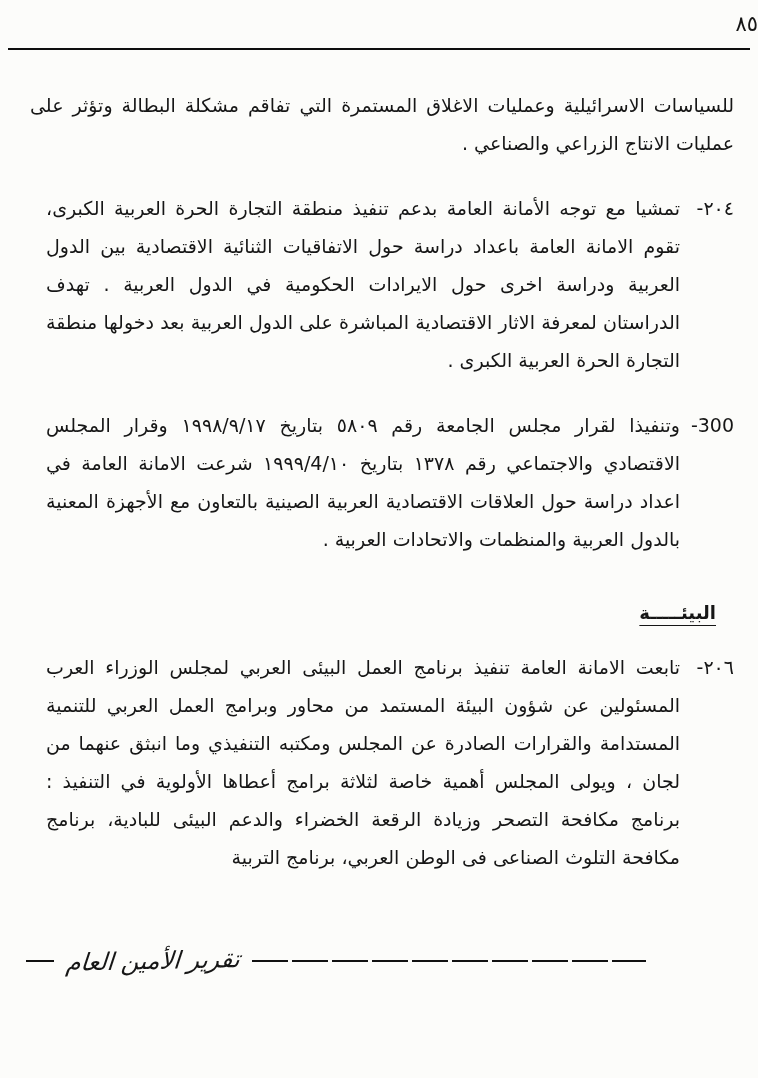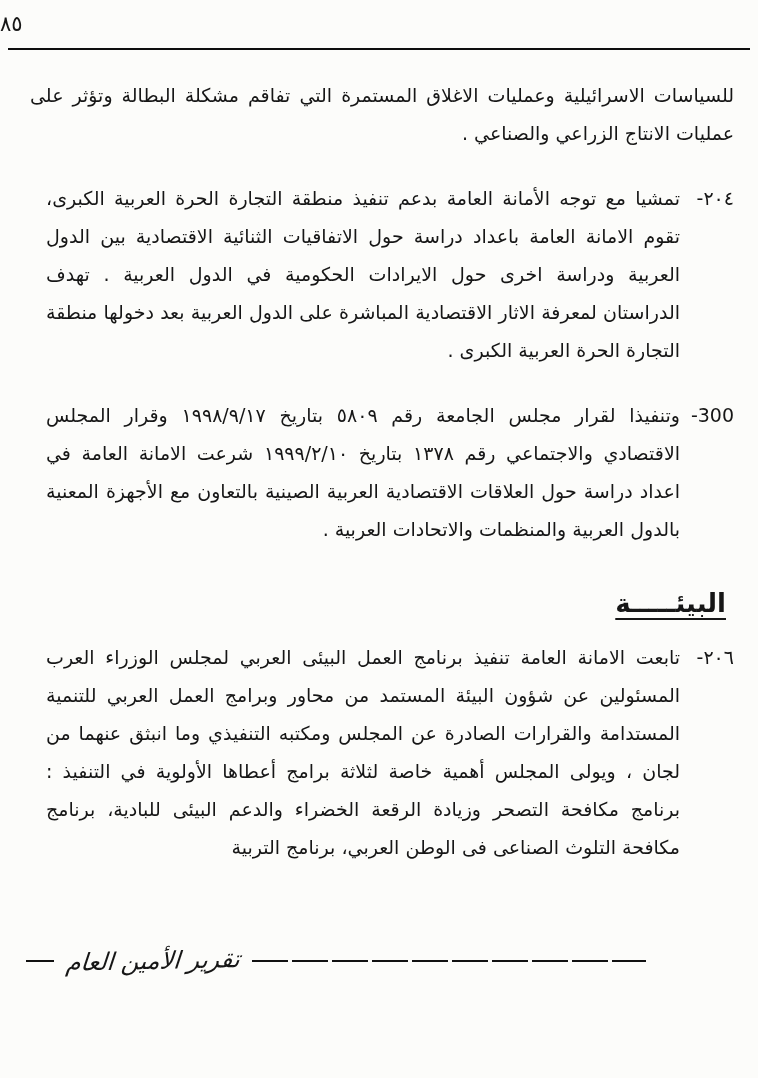--- a/index.html
+++ b/index.html
@@ -13,53 +13,53 @@
     color: #161616;
   }
   .page {
     position: relative;
     width: 758px;
     height: 1078px;
     background: #fcfcfa;
   }
   .page-number {
     padding-top: 12px;
-    text-align: left;
+    text-align: right;
     font-size: 21px;
     letter-spacing: 1px;
   }
   .top-rule {
     border: none;
     border-top: 2px solid #0e0e0e;
     margin: 12px 8px 0 8px;
   }
   .content {
     direction: rtl;
     text-align: justify;
-    padding: 26px 24px 0 30px;
+    padding: 36px 24px 0 30px;
     font-size: 19px;
     line-height: 38px;
   }
   .para {
     margin: 0 0 27px 0;
   }
   .para.item {
     padding-right: 54px;
     text-indent: -54px;
     margin-left: 16px;
   }
   .para.item .num {
     display: inline-block;
     width: 54px;
     text-indent: 0;
     white-space: nowrap;
   }
   .section-heading {
-    margin: 36px 8px 16px 0;
-    font-size: 26px;
+    margin: 36px 18px 16px 0;
+    font-size: 18px;
     font-weight: bold;
     line-height: 38px;
   }
   .section-heading .heading-text {
     text-decoration: underline;
     text-underline-offset: 6px;
   }
   .footer {
     position: absolute;
     top: 938px;
@@ -101,21 +101,21 @@
   <div class="page-number">٨٥</div>
 
   <hr class="top-rule">
 
   <div class="content">
 
     <p class="para intro">للسياسات الاسرائيلية وعمليات الاغلاق المستمرة  التي تفاقم مشكلة البطالة وتؤثر على عمليات الانتاج الزراعي والصناعي .</p>
 
     <p class="para item"><span class="num">٢٠٤-</span><span>تمشيا مع توجه الأمانة العامة بدعم تنفيذ منطقة التجارة الحرة العربية الكبرى، تقوم الامانة العامة باعداد دراسة حول الاتفاقيات الثنائية الاقتصادية بين الدول العربية ودراسة اخرى حول الايرادات الحكومية في الدول العربية . تهدف الدراستان لمعرفة الاثار الاقتصادية المباشرة على الدول العربية بعد دخولها منطقة التجارة الحرة العربية الكبرى .</span></p>
 
-    <p class="para item"><span class="num">300-</span><span>وتنفيذا لقرار مجلس الجامعة رقم ٥٨٠٩ بتاريخ ١٩٩٨/٩/١٧ وقرار المجلس الاقتصادي والاجتماعي رقم ١٣٧٨ بتاريخ ١٩٩٩/٢/١٠ شرعت الامانة العامة في اعداد دراسة حول العلاقات الاقتصادية العربية الصينية بالتعاون مع الأجهزة المعنية بالدول العربية والمنظمات والاتحادات العربية .</span></p>
+    <p class="para item"><span class="num">300-</span><span>وتنفيذا لقرار مجلس الجامعة رقم ٥٨٠٩ بتاريخ ١٩٩٨/٩/١٧ وقرار المجلس الاقتصادي والاجتماعي رقم ١٣٧٨ بتاريخ ١٩٩٩/4/١٠ شرعت الامانة العامة في اعداد دراسة حول العلاقات الاقتصادية العربية الصينية بالتعاون مع الأجهزة المعنية بالدول العربية والمنظمات والاتحادات العربية .</span></p>
 
     <h2 class="section-heading"><span class="heading-text">البيئـــــة</span></h2>
 
     <p class="para item"><span class="num">٢٠٦-</span><span>تابعت الامانة العامة تنفيذ برنامج العمل البيئى العربي لمجلس الوزراء العرب المسئولين عن شؤون البيئة المستمد من محاور وبرامج العمل العربي للتنمية المستدامة والقرارات الصادرة عن المجلس ومكتبه التنفيذي وما انبثق عنهما من لجان ، ويولى المجلس أهمية خاصة لثلاثة برامج أعطاها الأولوية في التنفيذ : برنامج مكافحة التصحر وزيادة الرقعة  الخضراء والدعم البيئى للبادية، برنامج مكافحة التلوث الصناعى فى الوطن  العربي، برنامج التربية</span></p>
 
   </div>
 
   <div class="footer">
     <span class="footer-dash"></span>
     <span class="footer-sig">تقرير الأمين العام</span>

